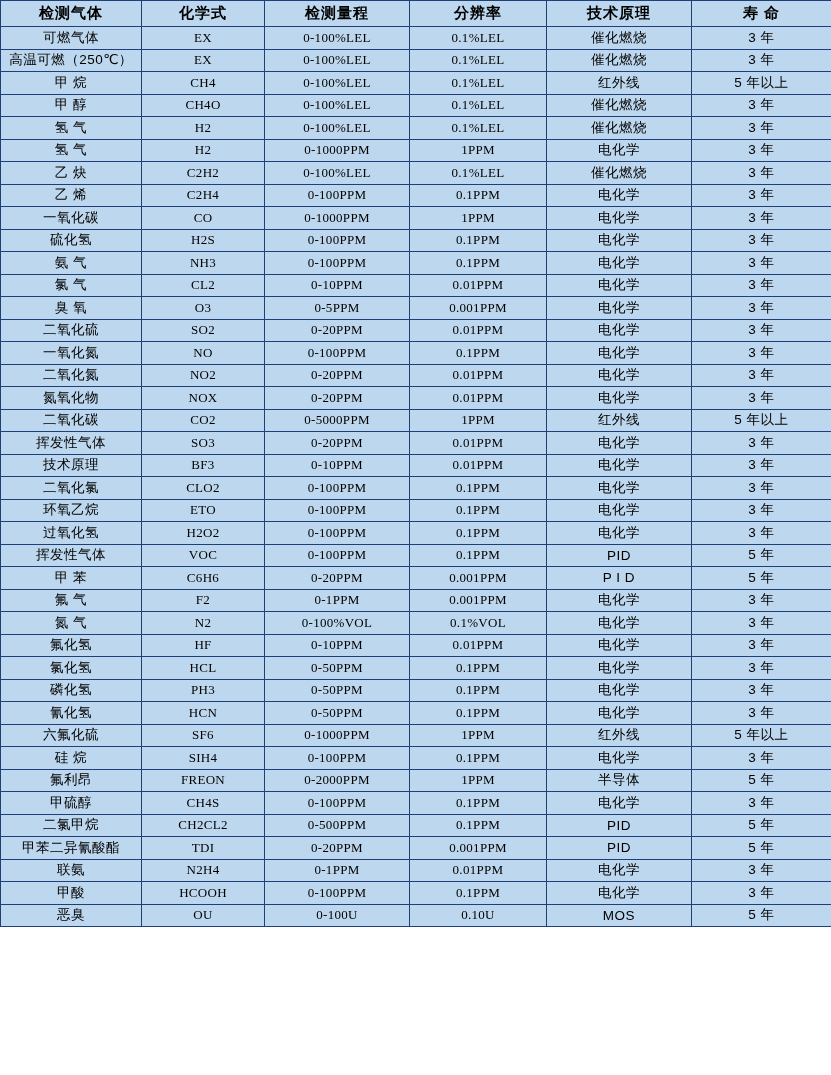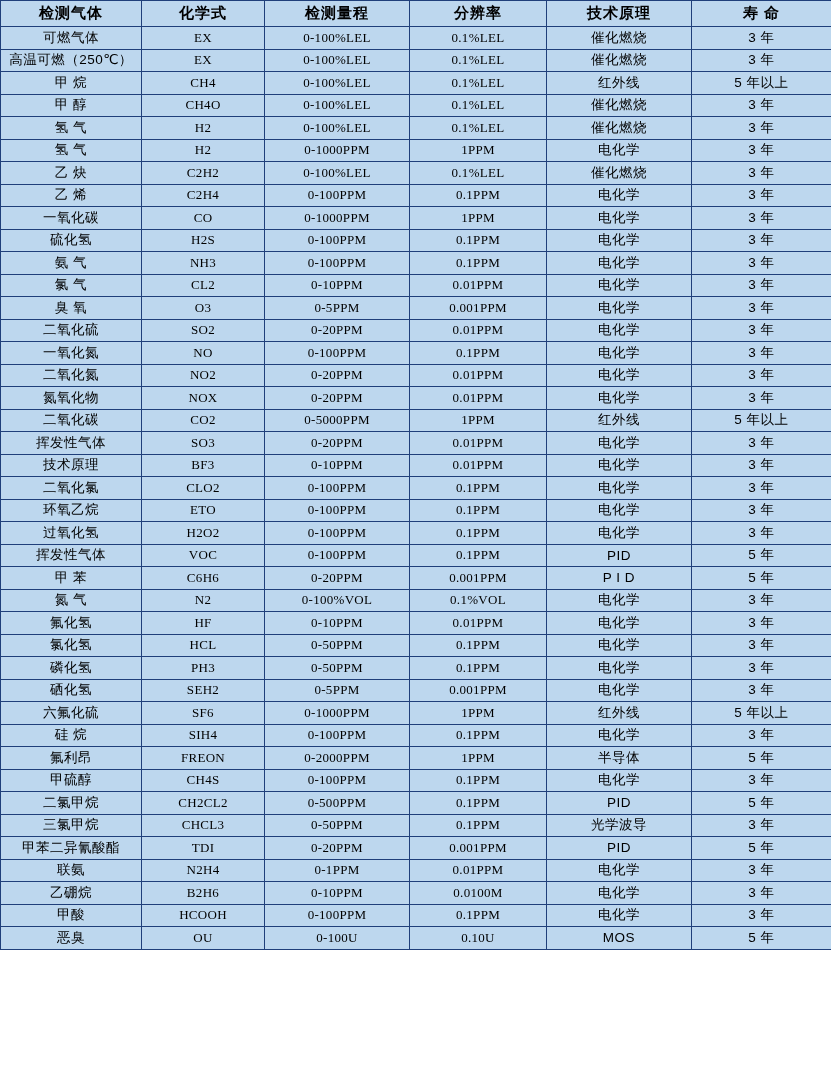--- a/index.html
+++ b/index.html
@@ -279,20 +279,28 @@
         </tr>
         <tr>
           <td class="cn">甲  苯</td>
           <td class="en">C6H6</td>
           <td class="en">0-20PPM</td>
           <td class="en">0.001PPM</td>
           <td class="cn">P I D</td>
           <td class="cn">5 年</td>
         </tr>
         <tr>
+          <td class="cn">氟  气</td>
+          <td class="en">F2</td>
+          <td class="en">0-1PPM</td>
+          <td class="en">0.001PPM</td>
+          <td class="cn">电化学</td>
+          <td class="cn">3 年</td>
+        </tr>
+        <tr>
           <td class="cn">氮  气</td>
           <td class="en">N2</td>
           <td class="en">0-100%VOL</td>
           <td class="en">0.1%VOL</td>
           <td class="cn">电化学</td>
           <td class="cn">3 年</td>
         </tr>
         <tr>
           <td class="cn">氟化氢</td>
           <td class="en">HF</td>
@@ -311,24 +319,24 @@
         </tr>
         <tr>
           <td class="cn">磷化氢</td>
           <td class="en">PH3</td>
           <td class="en">0-50PPM</td>
           <td class="en">0.1PPM</td>
           <td class="cn">电化学</td>
           <td class="cn">3 年</td>
         </tr>
         <tr>
-          <td class="cn">硒化氢</td>
-          <td class="en">SEH2</td>
-          <td class="en">0-5PPM</td>
-          <td class="en">0.001PPM</td>
+          <td class="cn">氰化氢</td>
+          <td class="en">HCN</td>
+          <td class="en">0-50PPM</td>
+          <td class="en">0.1PPM</td>
           <td class="cn">电化学</td>
           <td class="cn">3 年</td>
         </tr>
         <tr>
           <td class="cn">六氟化硫</td>
           <td class="en">SF6</td>
           <td class="en">0-1000PPM</td>
           <td class="en">1PPM</td>
           <td class="cn">红外线</td>
           <td class="cn">5 年以上</td>
@@ -359,48 +367,32 @@
         </tr>
         <tr>
           <td class="cn">二氯甲烷</td>
           <td class="en">CH2CL2</td>
           <td class="en">0-500PPM</td>
           <td class="en">0.1PPM</td>
           <td class="cn">PID</td>
           <td class="cn">5 年</td>
         </tr>
         <tr>
-          <td class="cn">三氯甲烷</td>
-          <td class="en">CHCL3</td>
-          <td class="en">0-50PPM</td>
-          <td class="en">0.1PPM</td>
-          <td class="cn">光学波导</td>
-          <td class="cn">3 年</td>
-        </tr>
-        <tr>
           <td class="cn">甲苯二异氰酸酯</td>
           <td class="en">TDI</td>
           <td class="en">0-20PPM</td>
           <td class="en">0.001PPM</td>
           <td class="cn">PID</td>
           <td class="cn">5 年</td>
         </tr>
         <tr>
           <td class="cn">联氨</td>
           <td class="en">N2H4</td>
           <td class="en">0-1PPM</td>
           <td class="en">0.01PPM</td>
-          <td class="cn">电化学</td>
-          <td class="cn">3 年</td>
-        </tr>
-        <tr>
-          <td class="cn">乙硼烷</td>
-          <td class="en">B2H6</td>
-          <td class="en">0-10PPM</td>
-          <td class="en">0.0100M</td>
           <td class="cn">电化学</td>
           <td class="cn">3 年</td>
         </tr>
         <tr>
           <td class="cn">甲酸</td>
           <td class="en">HCOOH</td>
           <td class="en">0-100PPM</td>
           <td class="en">0.1PPM</td>
           <td class="cn">电化学</td>
           <td class="cn">3 年</td>

